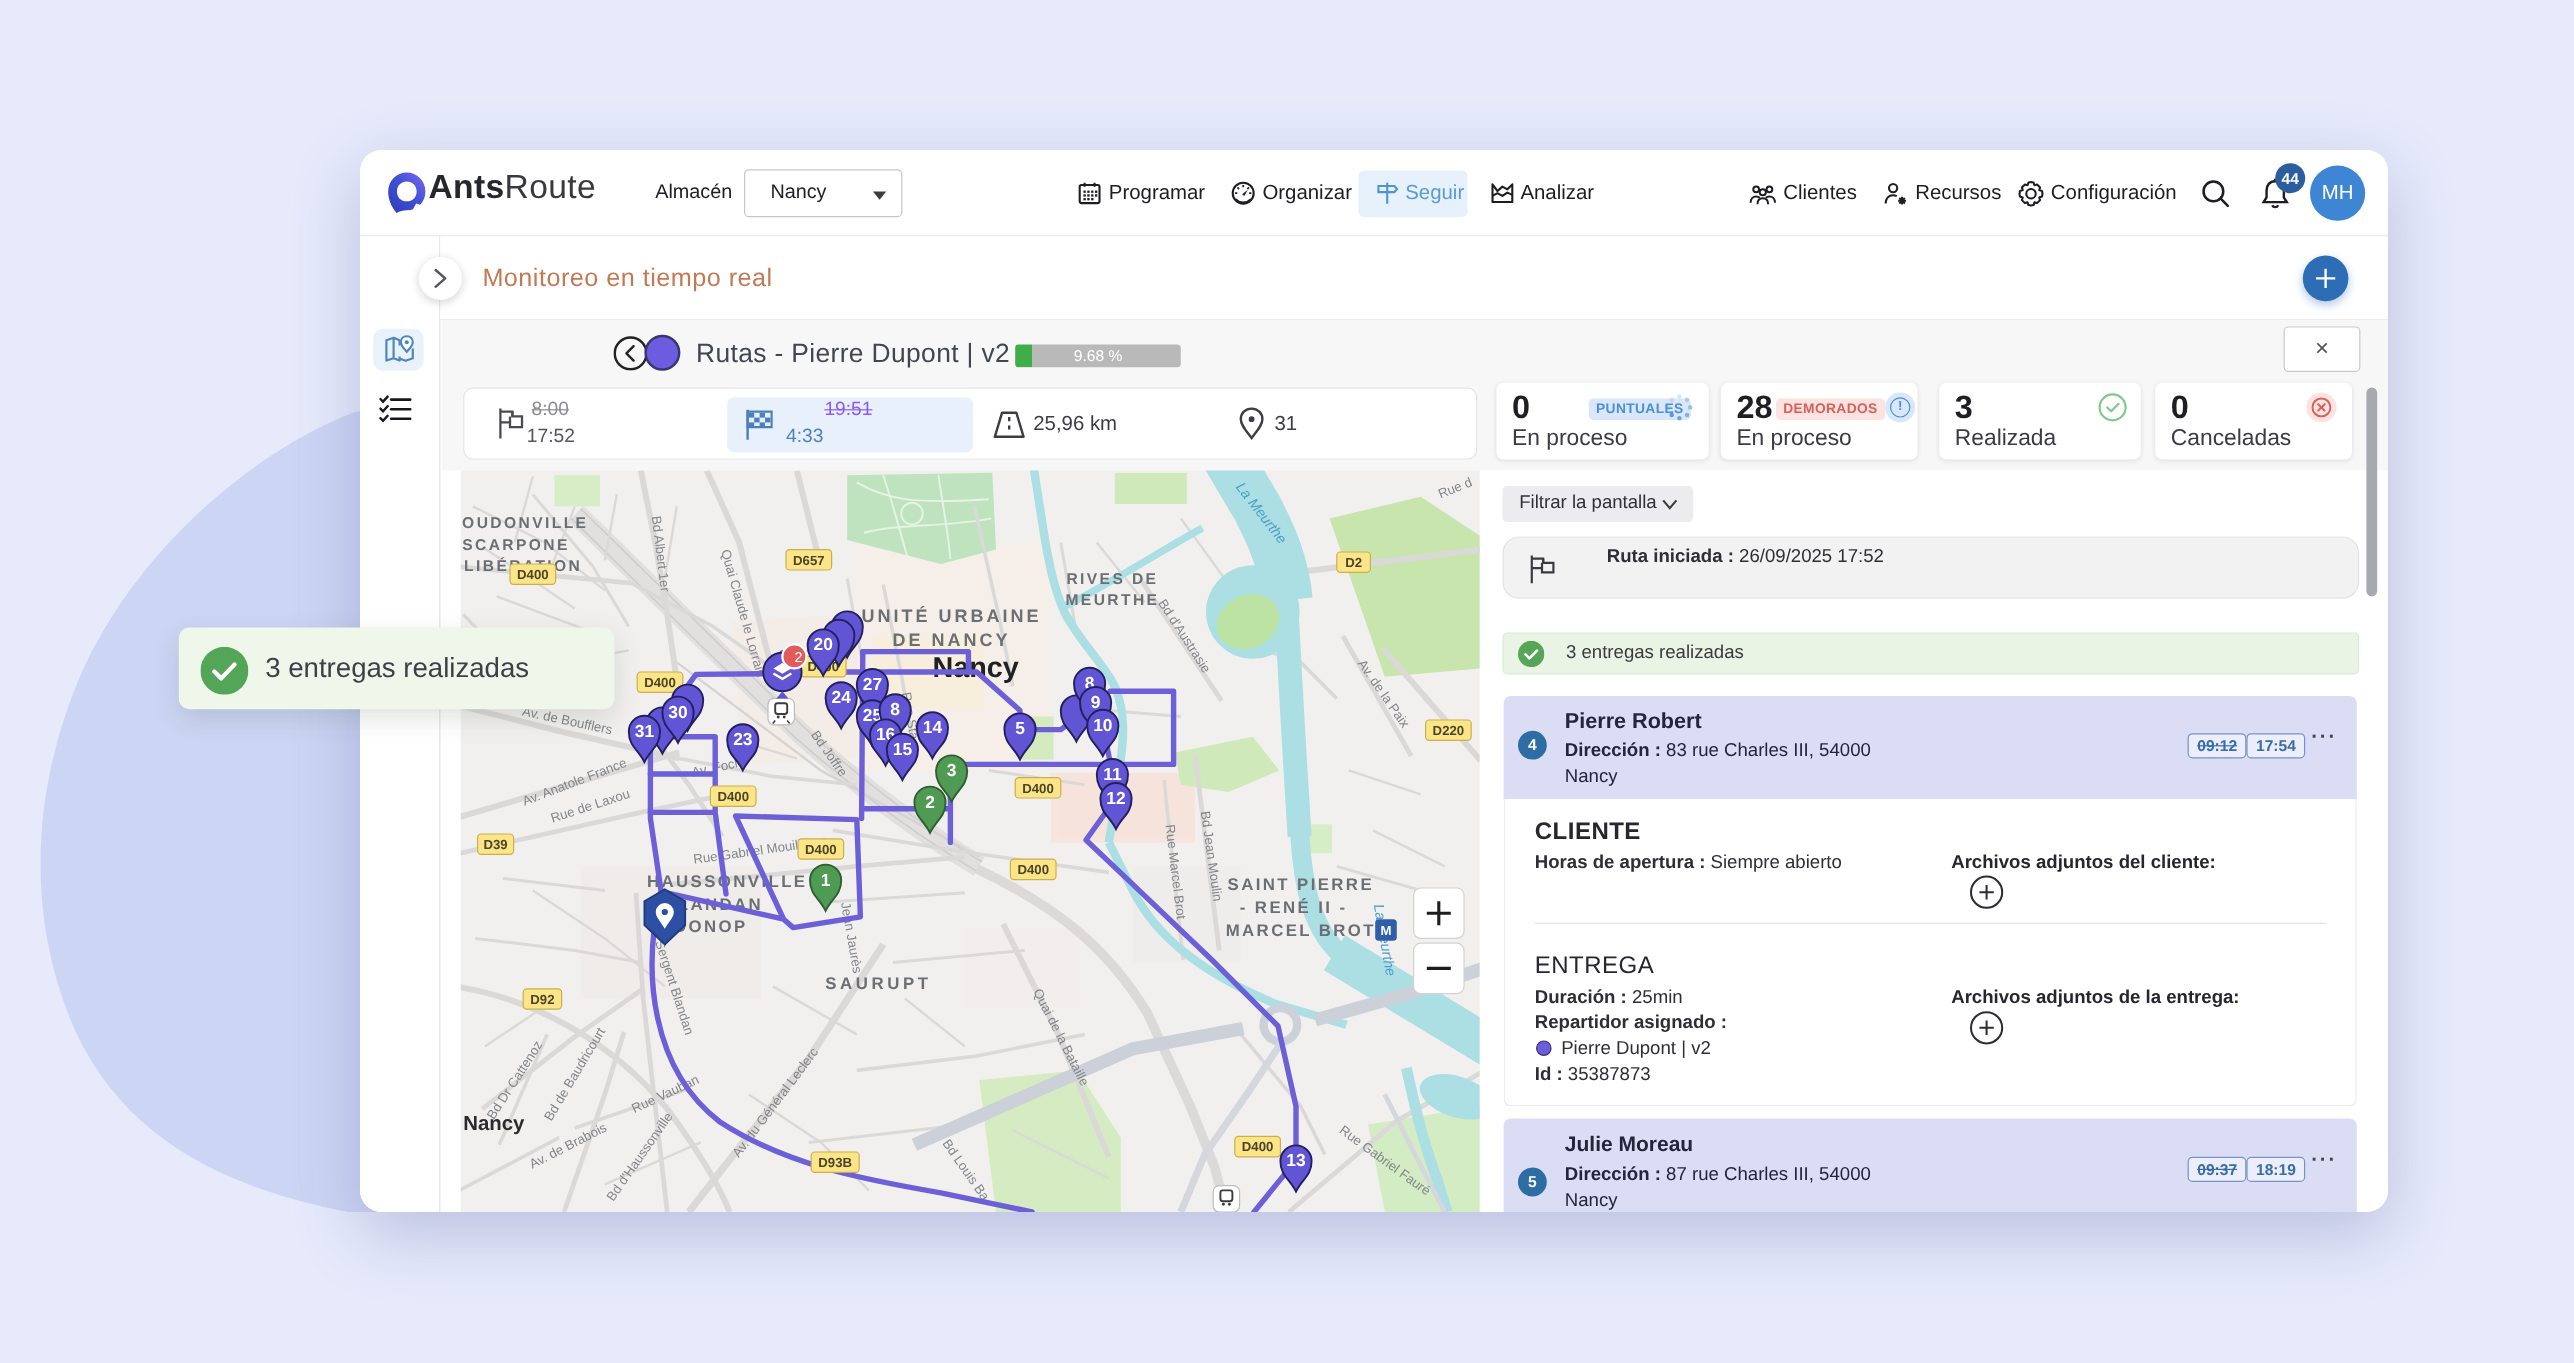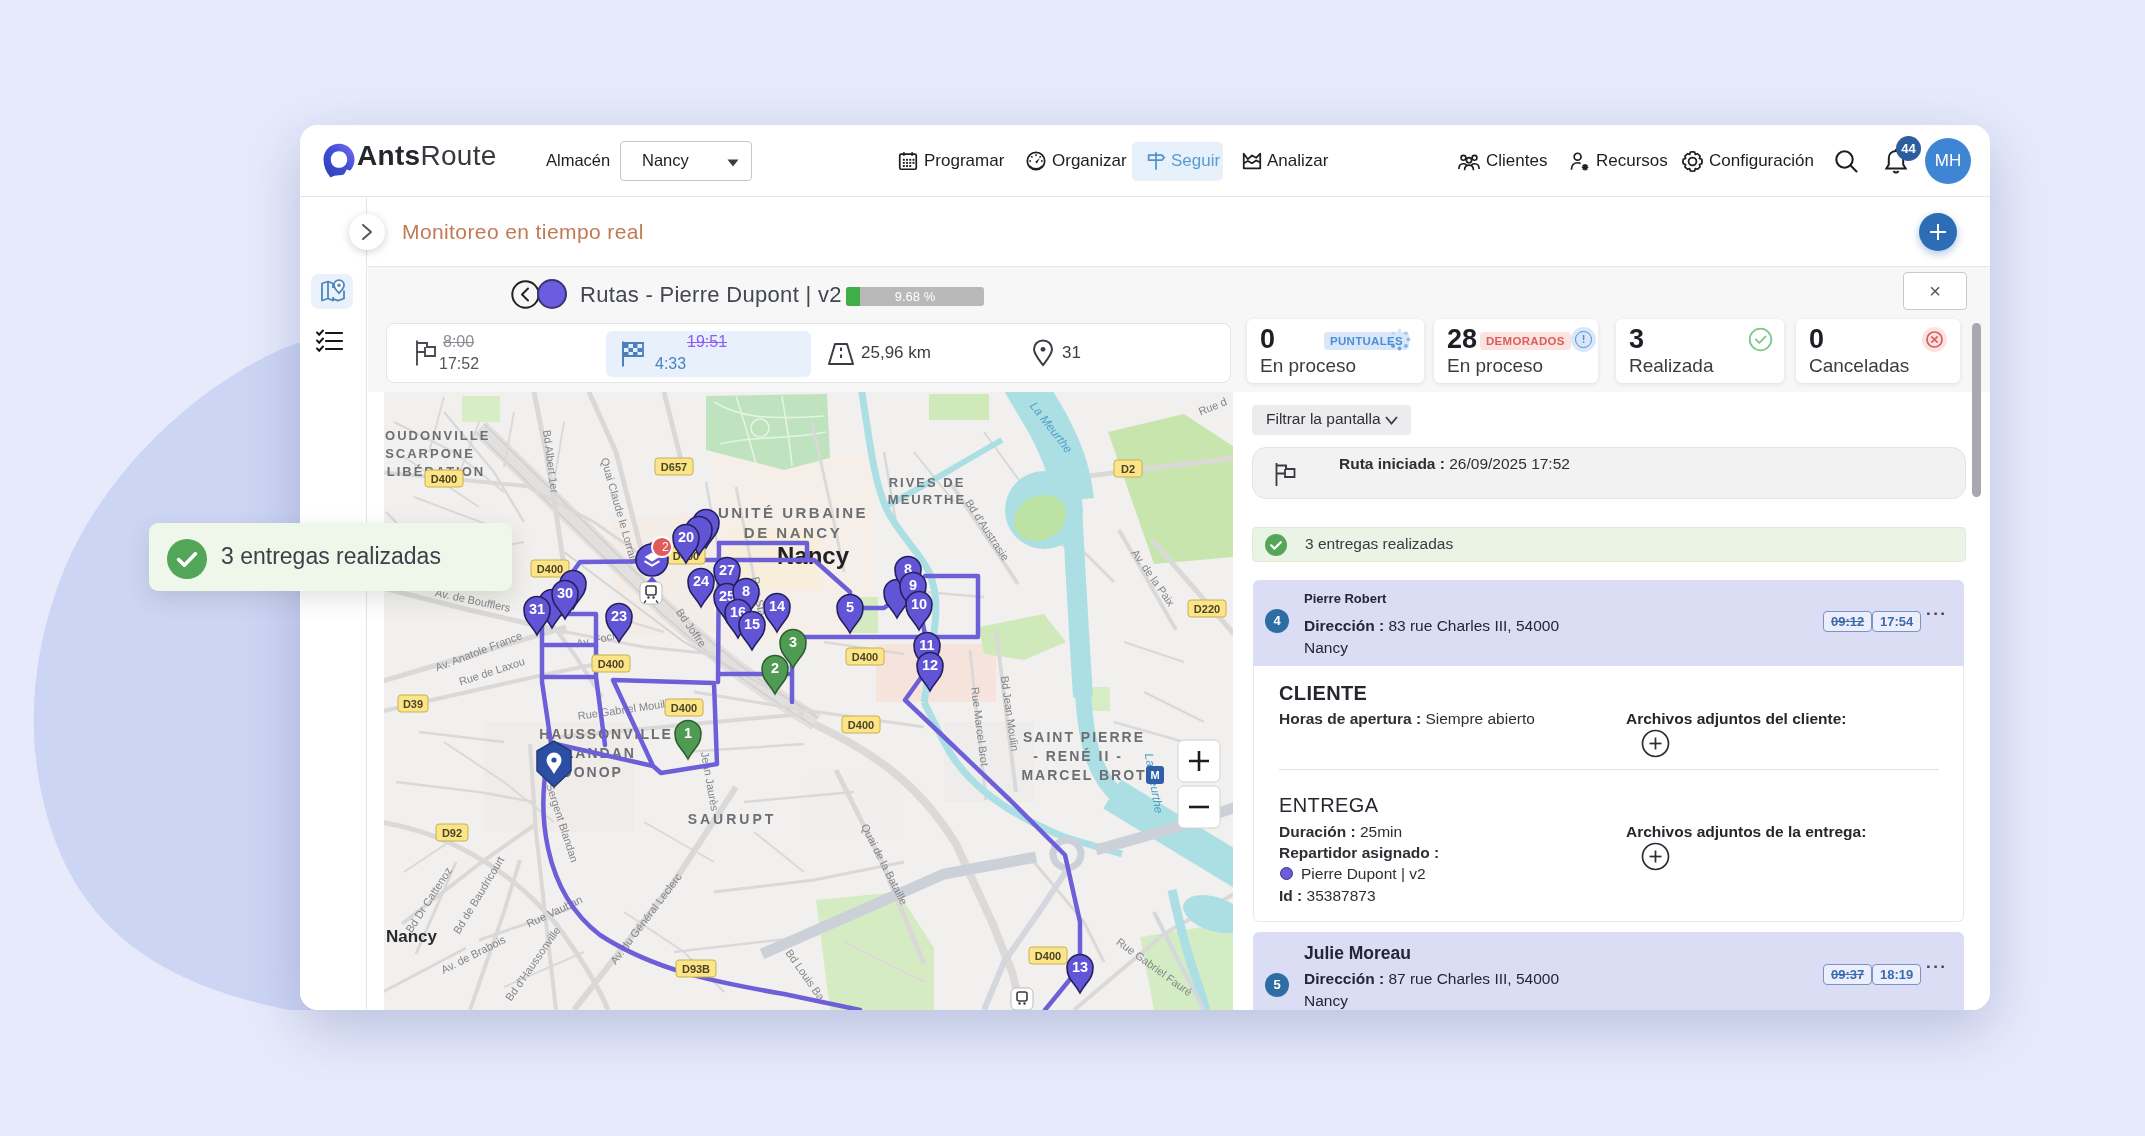--- a/index.html
+++ b/index.html
@@ -316,21 +316,21 @@
     <div class="abs" style="left:952px;top:402px;width:714px;height:35px;background:#e9f4e5;border:1px solid #dceCD6;border-radius:4px;z-index:3;">
       <svg class="abs" style="left:12px;top:6px;" width="22" height="22" viewBox="0 0 22 22">
         <circle cx="11" cy="11" r="11" fill="#56a65a"></circle>
         <path d="M6.2 11.3 L9.5 14.6 L15.8 8.2" fill="none" stroke="#fff" stroke-width="2.2" stroke-linecap="round" stroke-linejoin="round"></path>
       </svg>
       <div class="abs" style="left:52px;top:7px;font-size:15.5px;color:#3a3a40;">3 entregas realizadas</div>
     </div>
 
     <div class="abs" style="left:953px;top:455px;width:711px;height:86px;background:#dbddf5;border-radius:6px 6px 0 0;z-index:3;">
       <div class="abs" style="left:12px;top:29px;width:24px;height:24px;border-radius:50%;background:#2e6da4;color:#fff;font-size:13px;font-weight:bold;text-align:center;line-height:24px;">4</div>
-      <div class="abs" style="left:51px;top:11px;font-size:13px;font-weight:bold;color:#23253a;">Pierre Robert</div>
+      <div class="abs" style="left:51px;top:11px;font-size:18px;font-weight:bold;color:#23253a;">Pierre Robert</div>
       <div class="abs" style="left:51px;top:37px;font-size:15.5px;color:#23253a;"><span class="bold">Dirección :</span> 83 rue Charles III, 54000</div>
       <div class="abs" style="left:51px;top:59px;font-size:15.5px;color:#23253a;">Nancy</div>
       <div class="abs" style="left:570px;top:31px;"><span class="chip"><s>09:12</s></span></div>
       <div class="abs" style="left:619px;top:31px;"><span class="chip">17:54</span></div>
       <div class="abs" style="left:673px;top:24px;font-size:17px;font-weight:bold;color:#44444c;letter-spacing:1.5px;">···</div>
     </div>
     <div class="abs" style="left:953px;top:541px;width:711px;height:256px;background:#fff;border:1px solid #e9e9ec;border-top:none;border-radius:0 0 6px 6px;z-index:3;">
       <div class="abs" style="left:25px;top:16px;font-size:20px;font-weight:bold;color:#26262e;letter-spacing:.4px;">CLIENTE</div>
       <div class="abs" style="left:25px;top:44px;font-size:15.5px;color:#2e2e34;"><span class="bold">Horas de apertura :</span> Siempre abierto</div>
       <div class="abs" style="left:372px;top:44px;font-size:15.5px;font-weight:bold;color:#26262e;">Archivos adjuntos del cliente:</div>

